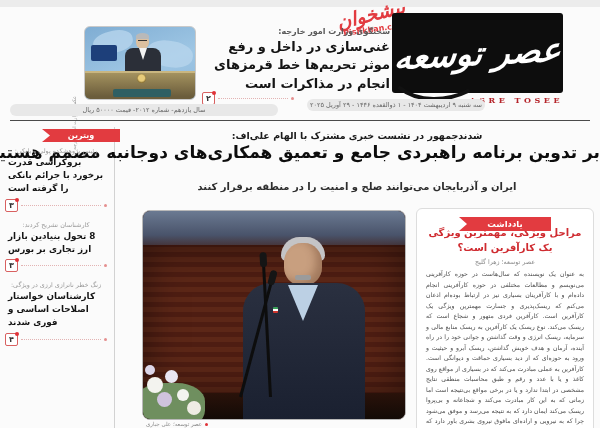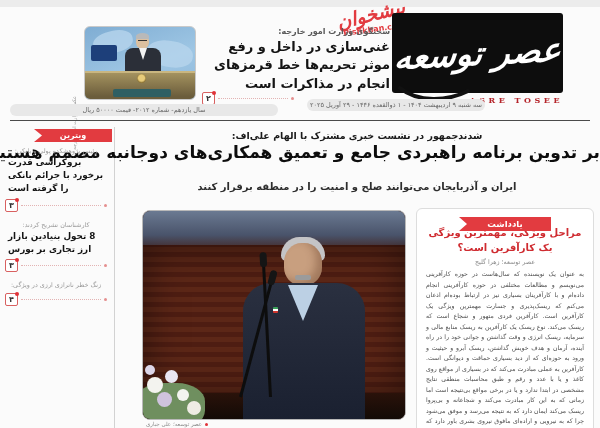--- a/index.html
+++ b/index.html
@@ -114,21 +114,21 @@
   #note-card { left:416px; top:208px; width:178px; height:226px; background:#fff;
                border:1px solid #ddd; border-radius:6px; overflow:hidden; }
   #note-ribbon { left:459px; top:217px; width:92px; height:14px; font-size:8.5px; }
   #note-title { margin-top:16px; padding:0 10px; text-align:center; font-size:10px; font-weight:800;
                color:#cf2b30; line-height:1.5; }
   #note-byline { margin-top:3px; text-align:center; font-size:6.3px; color:#8a8a8a; }
   #note-body { margin-top:4px; padding:0 9px; font-size:6.2px; line-height:1.7; color:#4d4d4d;
                text-align:justify; }
 
   
-  #showcase-ribbon { left:34px; top:129px; width:78px; height:13px; font-size:8px; }
+  #showcase-ribbon { left:42px; top:129px; width:78px; height:13px; font-size:8px; }
   #sidebar { left:3px; top:147px; width:106px; display:flex; flex-direction:column; gap:9px; }
   .sb-item { display:flex; flex-direction:column; }
   .sb-kicker { font-size:6.4px; color:#999; text-align:center; margin-bottom:1px; }
   .sb-head { font-size:8.8px; font-weight:800; color:#141414; text-align:left; line-height:1.5; padding:0 5px; }
   .sb-pagerow { margin-top:3px; padding:0 2px; }
 </style>
 </head>
 <body>
 
 <div class="abs" id="top-strip"></div>
@@ -226,20 +226,21 @@
     <div class="sb-head rtl">8 تحول بنیادین بازار ارز تجاری بر بورس</div>
     <div class="pagerow sb-pagerow">
       <div class="pagebox">۳</div>
       <div class="dotline"></div>
       <div class="dot-end"></div>
     </div>
   </div>
 
   <div class="sb-item">
     <div class="sb-kicker rtl">زنگ خطر ناترازی ارزی در ویژگی:</div>
+    <div class="sb-head rtl">کارشناسان خواستار اصلاحات اساسی و فوری شدند</div>
     <div class="pagerow sb-pagerow">
       <div class="pagebox">۴</div>
       <div class="dotline"></div>
       <div class="dot-end"></div>
     </div>
   </div>
 
 
 </div>
 

